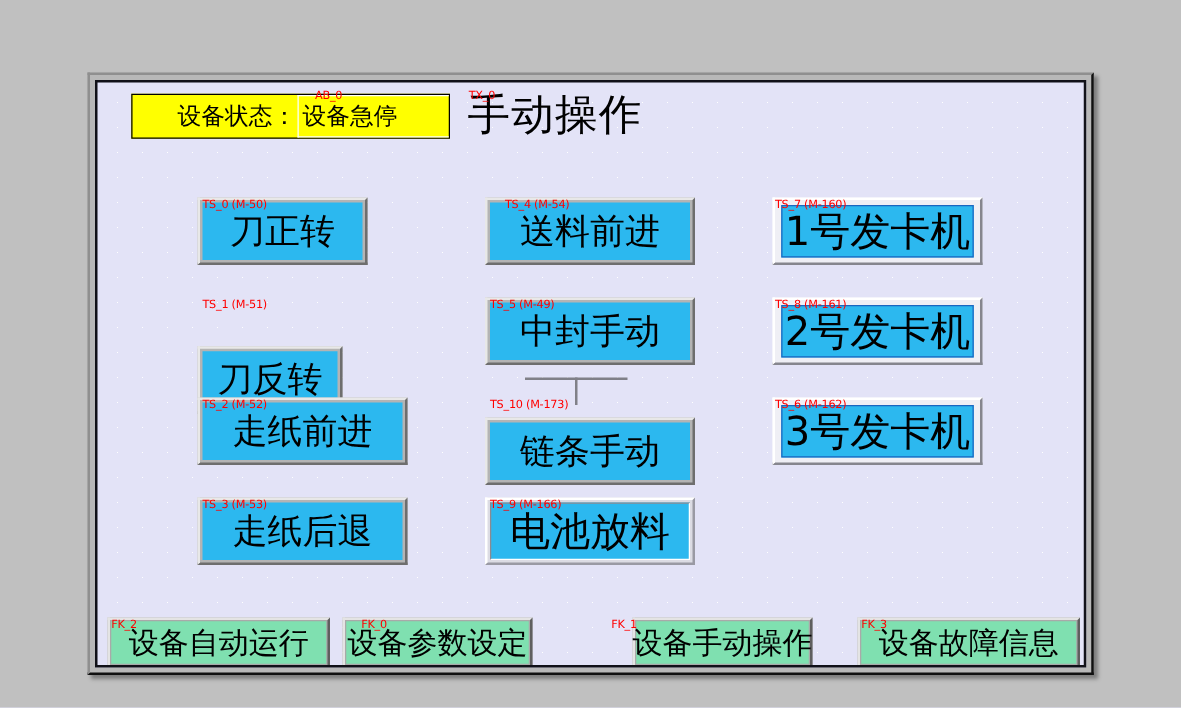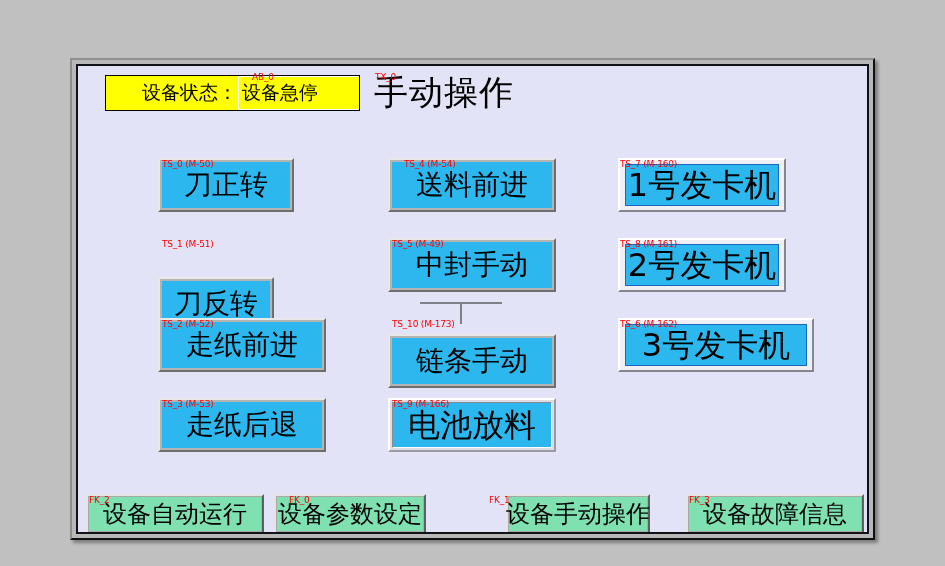--- a/index.html
+++ b/index.html
@@ -287,21 +287,21 @@
     <span class="tag" style="left:542px;top:94px;">TS_7 (M-160)</span>
 
     <div class="btn ring" style="left:540px;top:172px;width:168px;height:54px;">
       <div class="bevel"></div>
       <div class="face">
         <span class="cap cap-sm">2号发卡机</span>
       </div>
     </div>
     <span class="tag" style="left:542px;top:174px;">TS_8 (M-161)</span>
 
-    <div class="btn ring" style="left:540px;top:252px;width:196px;height:54px;">
+    <div class="btn ring" style="left:540px;top:252px;width:168px;height:54px;">
       <div class="bevel"></div>
       <div class="face">
         <span class="cap cap-sm">3号发卡机</span>
       </div>
     </div>
     <span class="tag" style="left:542px;top:254px;">TS_6 (M-162)</span>
 
     <div class="fkey" style="left:8px;width:178px;padding-left:28px;">
       <div class="bevel"></div>
       <div class="face">

